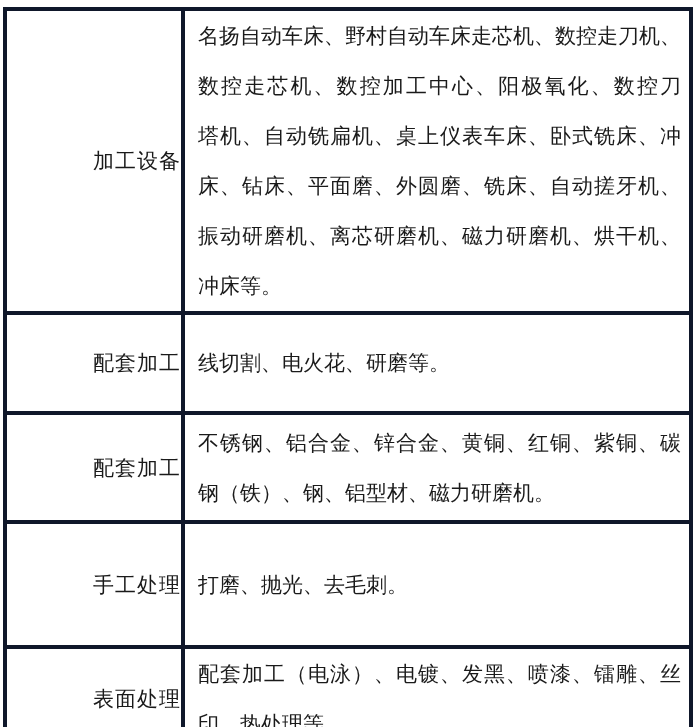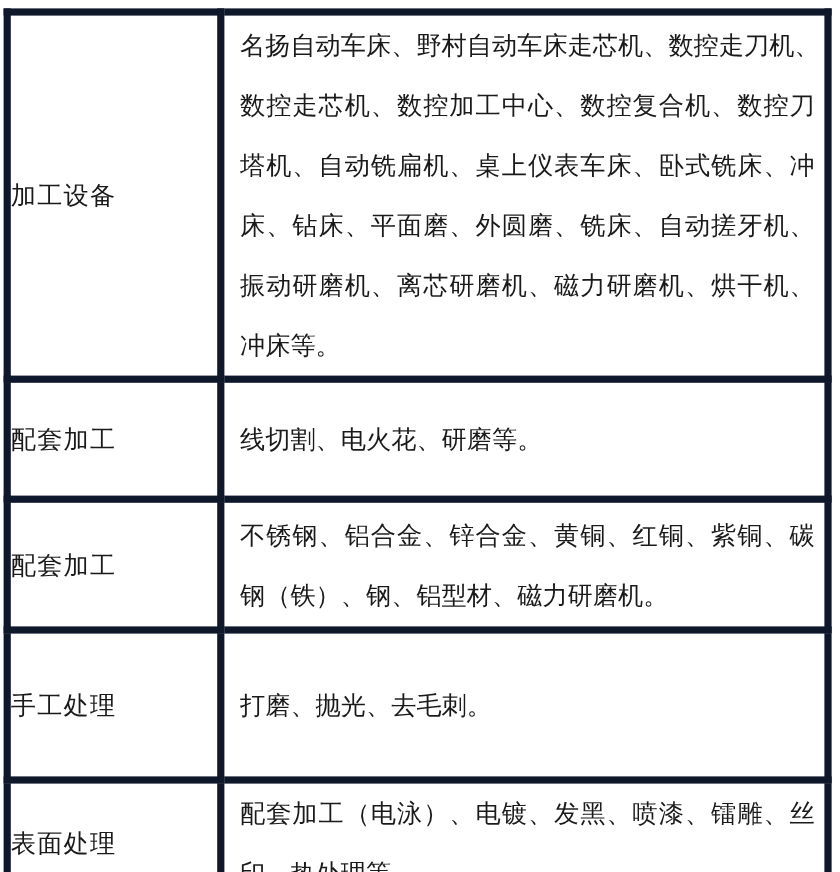--- a/index.html
+++ b/index.html
@@ -16,26 +16,26 @@
   table.spec-table {
     position: absolute;
     left: 3px;
     top: 7px;
     width: 690px;
     height: 713px;
     border-collapse: collapse;
     table-layout: fixed;
   }
   td {
-    border: 6px solid #0f172a;
+    border: 4px solid #0f172a;
     vertical-align: middle;
   }
   td.label-cell {
     width: 178px;
-    text-align: left;
+    text-align: right;
     font-size: 21px;
     letter-spacing: 1px;
     color: #1a1a1a;
   }
   td.content-cell {
     padding: 0 8px 0 13px;
   }
   .content-line {
     font-size: 21px;
     line-height: 50px;
@@ -58,21 +58,21 @@
 
 <div class="page">
   <table class="spec-table">
     <tbody>
       <tr class="row-1">
         <td class="label-cell">
           <span>加工设备</span>
         </td>
         <td class="content-cell">
           <div class="content-line">名扬自动车床、野村自动车床走芯机、数控走刀机、</div>
-          <div class="content-line">数控走芯机、数控加工中心、数控复合机、数控刀</div>
+          <div class="content-line">数控走芯机、数控加工中心、阳极氧化、数控刀</div>
           <div class="content-line">塔机、自动铣扁机、桌上仪表车床、卧式铣床、冲</div>
           <div class="content-line">床、钻床、平面磨、外圆磨、铣床、自动搓牙机、</div>
           <div class="content-line">振动研磨机、离芯研磨机、磁力研磨机、烘干机、</div>
           <div class="content-line last-line">冲床等。</div>
         </td>
       </tr>
       <tr class="row-2">
         <td class="label-cell">
           <span>配套加工</span>
         </td>

